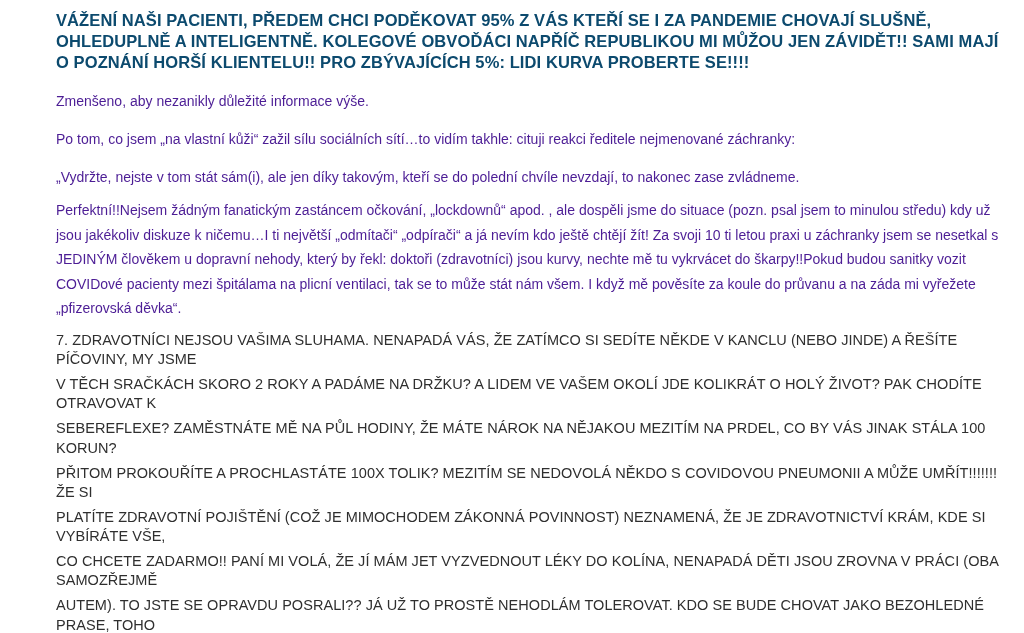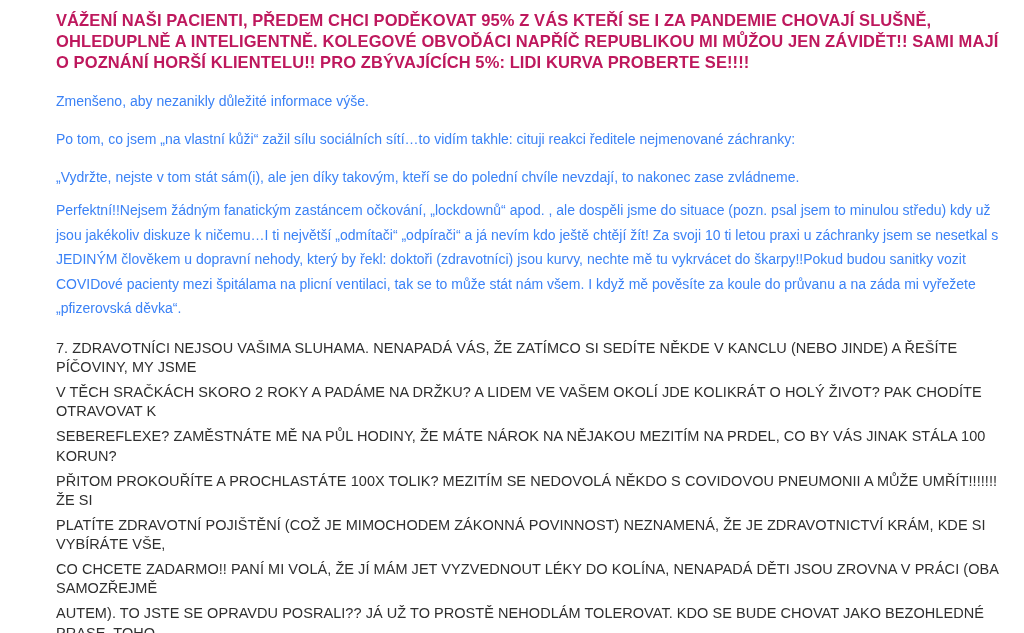--- a/index.html
+++ b/index.html
@@ -19,41 +19,41 @@
     width: 1024px;
     height: 633px;
     padding: 0;
     box-sizing: border-box;
   }
   .content {
     padding: 10px 24px 0 56px;
     box-sizing: border-box;
   }
   .headline {
-    color: #be185d;
+    color: #0c4a6e;
     font-size: 16.5px;
     font-weight: bold;
     line-height: 1.28;
     letter-spacing: 0.1px;
     margin: 0 0 18px 0;
   }
   .para {
     font-size: 14px;
     line-height: 1.55;
-    color: #3b82f6;
+    color: #4c1d95;
     margin: 0 0 22px 0;
   }
   .para.tight {
     margin-bottom: 16px;
   }
   .para.quote-first {
     margin-bottom: 10px;
   }
   .para.perfektni {
-    margin-bottom: 18px;
+    margin-bottom: 10px;
     line-height: 1.75;
   }
   .caps-block {
     font-size: 14.5px;
     line-height: 1.32;
     color: #2f2f2f;
     margin: 0;
     letter-spacing: 0.05px;
   }
   .caps-block p {

